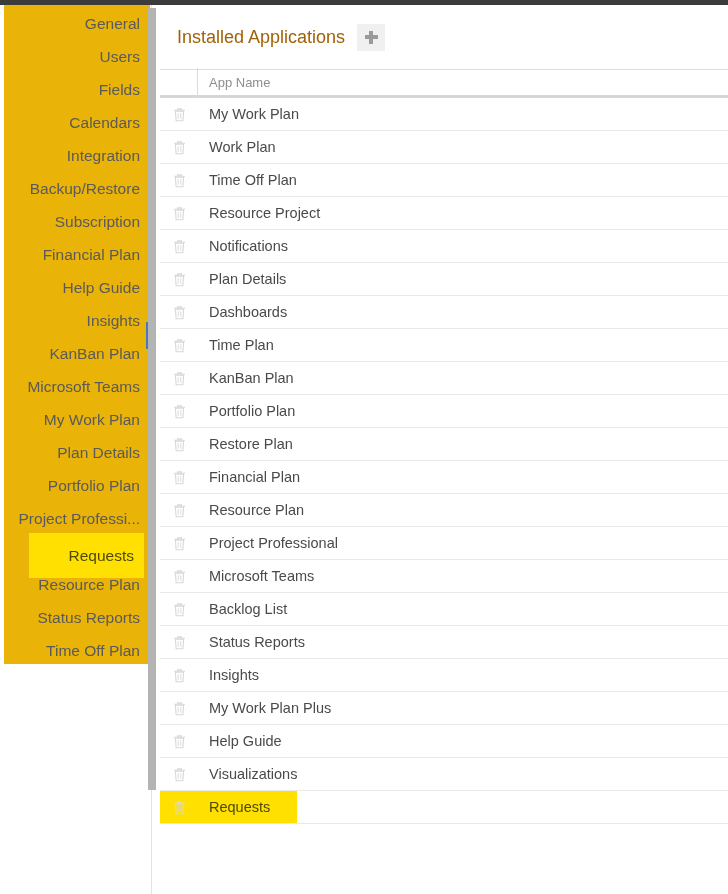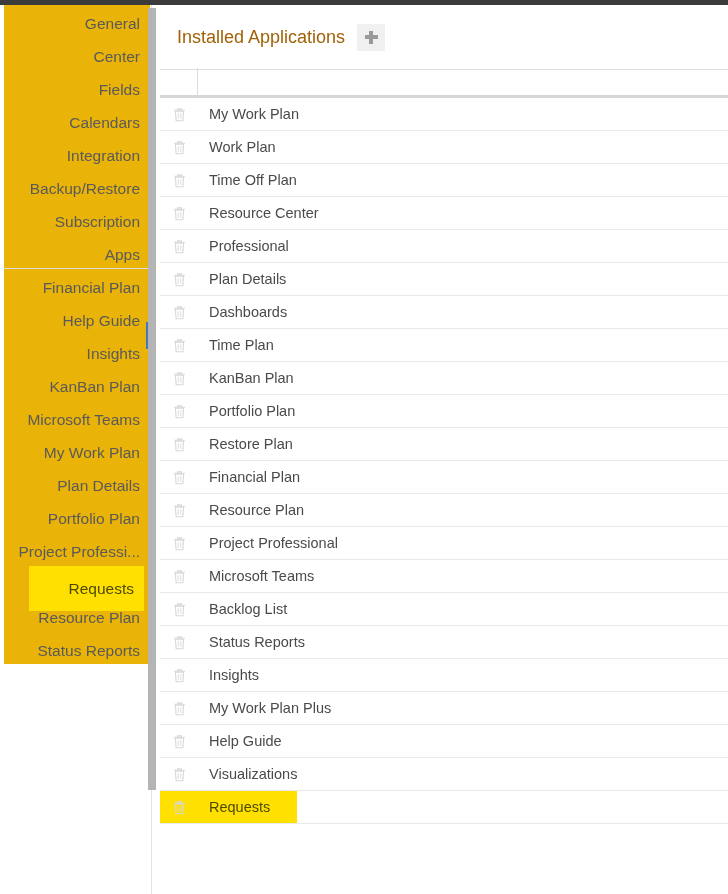--- a/index.html
+++ b/index.html
@@ -206,27 +206,26 @@
 </head>
 <body>
 
 <div id="app">
 
   <div class="top-strip"></div>
 
   <nav class="sidebar">
     <div id="sidebar-items">
         <div class="side-item"><span class="side-label">General</span></div>
-        <div class="side-item"><span class="side-label">Center</span></div>
+        <div class="side-item"><span class="side-label">Users</span></div>
         <div class="side-item"><span class="side-label">Fields</span></div>
         <div class="side-item"><span class="side-label">Calendars</span></div>
         <div class="side-item"><span class="side-label">Integration</span></div>
         <div class="side-item"><span class="side-label">Backup/Restore</span></div>
         <div class="side-item"><span class="side-label">Subscription</span></div>
-        <div class="side-item divider-after"><span class="side-label">Apps</span></div>
         <div class="side-item"><span class="side-label">Financial Plan</span></div>
         <div class="side-item"><span class="side-label">Help Guide</span></div>
         <div class="side-item"><span class="side-label">Insights</span></div>
         <div class="side-item"><span class="side-label">KanBan Plan</span></div>
         <div class="side-item"><span class="side-label">Microsoft Teams</span></div>
         <div class="side-item"><span class="side-label">My Work Plan</span></div>
         <div class="side-item"><span class="side-label">Plan Details</span></div>
         <div class="side-item"><span class="side-label">Portfolio Plan</span></div>
         <div class="side-item"><span class="side-label">Project Professi...</span></div>
         <div class="side-item hl"><span class="side-label">Requests</span></div>
@@ -244,20 +243,21 @@
     <div class="main-header">
       <h1 class="main-title">Installed Applications</h1>
       <button class="add-btn">
         <span class="plus"></span>
       </button>
     </div>
 
     <div class="tbl">
       <div class="tbl-head">
         <div class="col-icon"></div>
+        <div class="col-name">App Name</div>
       </div>
       <div id="table-rows">
           <div class="tbl-row">
             <div class="cell-icon">
               <svg class="trash" viewBox="0 0 13 15" xmlns="http://www.w3.org/2000/svg">
                 <path d="M1 3.2h11M4.6 3.2V1.9h3.8v1.3" fill="none" stroke="#d8d8d8" stroke-width="1.1"></path>
                 <path d="M2.4 4.3h8.2l-.7 9.5H3.1z" fill="none" stroke="#d8d8d8" stroke-width="1.1"></path>
                 <path d="M5.2 6.2v5.6M7.8 6.2v5.6" fill="none" stroke="#d8d8d8" stroke-width=".9"></path>
               </svg>
             </div>
@@ -284,31 +284,31 @@
             <div class="cell-name">Time Off Plan</div>
           </div>
           <div class="tbl-row">
             <div class="cell-icon">
               <svg class="trash" viewBox="0 0 13 15" xmlns="http://www.w3.org/2000/svg">
                 <path d="M1 3.2h11M4.6 3.2V1.9h3.8v1.3" fill="none" stroke="#d8d8d8" stroke-width="1.1"></path>
                 <path d="M2.4 4.3h8.2l-.7 9.5H3.1z" fill="none" stroke="#d8d8d8" stroke-width="1.1"></path>
                 <path d="M5.2 6.2v5.6M7.8 6.2v5.6" fill="none" stroke="#d8d8d8" stroke-width=".9"></path>
               </svg>
             </div>
-            <div class="cell-name">Resource Center</div>
-          </div>
-          <div class="tbl-row">
-            <div class="cell-icon">
-              <svg class="trash" viewBox="0 0 13 15" xmlns="http://www.w3.org/2000/svg">
-                <path d="M1 3.2h11M4.6 3.2V1.9h3.8v1.3" fill="none" stroke="#d8d8d8" stroke-width="1.1"></path>
-                <path d="M2.4 4.3h8.2l-.7 9.5H3.1z" fill="none" stroke="#d8d8d8" stroke-width="1.1"></path>
-                <path d="M5.2 6.2v5.6M7.8 6.2v5.6" fill="none" stroke="#d8d8d8" stroke-width=".9"></path>
-              </svg>
-            </div>
-            <div class="cell-name">Professional</div>
+            <div class="cell-name">Resource Project</div>
+          </div>
+          <div class="tbl-row">
+            <div class="cell-icon">
+              <svg class="trash" viewBox="0 0 13 15" xmlns="http://www.w3.org/2000/svg">
+                <path d="M1 3.2h11M4.6 3.2V1.9h3.8v1.3" fill="none" stroke="#d8d8d8" stroke-width="1.1"></path>
+                <path d="M2.4 4.3h8.2l-.7 9.5H3.1z" fill="none" stroke="#d8d8d8" stroke-width="1.1"></path>
+                <path d="M5.2 6.2v5.6M7.8 6.2v5.6" fill="none" stroke="#d8d8d8" stroke-width=".9"></path>
+              </svg>
+            </div>
+            <div class="cell-name">Notifications</div>
           </div>
           <div class="tbl-row">
             <div class="cell-icon">
               <svg class="trash" viewBox="0 0 13 15" xmlns="http://www.w3.org/2000/svg">
                 <path d="M1 3.2h11M4.6 3.2V1.9h3.8v1.3" fill="none" stroke="#d8d8d8" stroke-width="1.1"></path>
                 <path d="M2.4 4.3h8.2l-.7 9.5H3.1z" fill="none" stroke="#d8d8d8" stroke-width="1.1"></path>
                 <path d="M5.2 6.2v5.6M7.8 6.2v5.6" fill="none" stroke="#d8d8d8" stroke-width=".9"></path>
               </svg>
             </div>
             <div class="cell-name">Plan Details</div>

